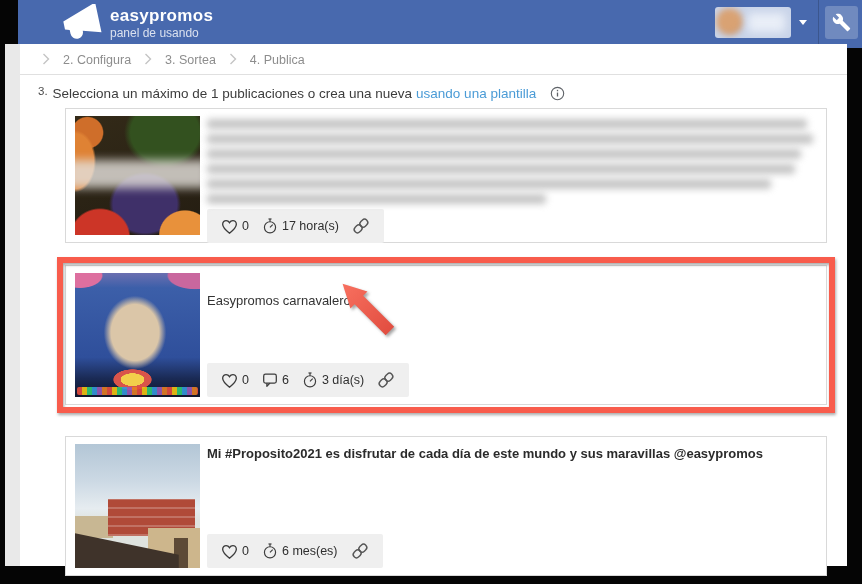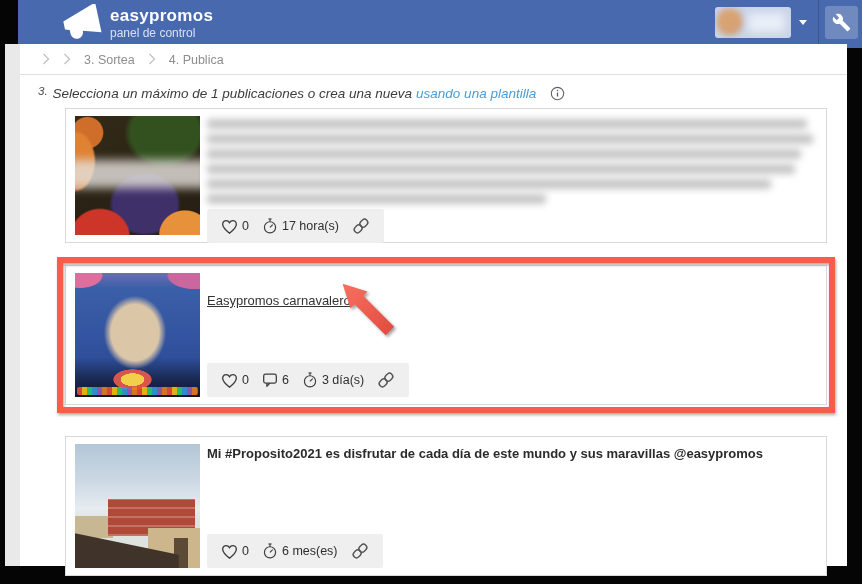--- a/index.html
+++ b/index.html
@@ -26,36 +26,36 @@
   .gutter{position:absolute;left:5px;top:44px;width:15px;height:522px;background:#e9e9e9;}
   .stepsbar{position:absolute;left:20px;top:44px;width:827px;height:31px;background:#fff;
             border-bottom:1px solid #e0e0e0;display:flex;align-items:stretch;gap:13px;
             padding-left:22px;box-sizing:border-box;}
   .step{display:flex;align-items:center;font-size:12.5px;color:#8d8d8d;cursor:pointer;padding-top:1px;}
   .step.active{color:#2e2e2e;font-weight:bold;border-bottom:3px solid var(--active-step-underline,#f0a30f);padding-top:3px;}
   .chev{display:flex;align-items:center;}
 
   
   .main{position:absolute;left:20px;top:75px;width:827px;height:491px;background:#fff;}
-  .instruction{position:absolute;left:18px;top:9px;color:#3c3c3c;white-space:nowrap;font-style:italic;}
+  .instruction{position:absolute;left:18px;top:9px;color:#3c3c3c;white-space:nowrap;}
   .instr-num{font-size:11.5px;position:relative;top:-3px;margin-right:5px;color:#4a4a4a;}
   .instr-text{font-size:13.5px;}
   .instr-link{font-size:13.5px;color:var(--link,#4a9bd6);margin-left:4px;cursor:pointer;}
   .info-ic{margin-left:9px;vertical-align:-3px;cursor:pointer;}
 
   
   .post-card{position:absolute;box-sizing:border-box;width:762px;border:1px solid #d9d9d9;background:#fff;
              display:flex;padding:7px 9px;gap:7px;cursor:pointer;}
   .card1{left:45px;top:33px;height:135px;}
   .card2{left:45px;top:190px;height:140px;}
   .card3{left:45px;top:347px;height:140px;margin-top:14px;}
   .thumb{width:125px;flex:none;position:relative;overflow:hidden;}
   .content{flex:1;display:flex;flex-direction:column;min-width:0;}
   .post-title{font-size:13px;font-weight:bold;color:#2b2b2b;margin-top:2px;}
-  .post-sub{font-size:13px;color:#333;margin-top:20px;text-decoration:underline;}
+  .post-sub{font-size:13px;color:#333;margin-top:20px;}
   .stats{margin-top:auto;align-self:flex-start;display:flex;align-items:center;gap:12px;
          background:#efefef;border-radius:2px;padding:7px 13px;}
   .stat{display:flex;align-items:center;gap:3px;font-size:12.5px;color:#2f2f2f;}
   .stat svg{display:block;}
   .link-ic{cursor:pointer;display:flex;align-items:center;}
 
   
   .redacted{padding-top:3px;padding-right:4px;}
   .red-line{height:10px;border-radius:3px;background:#a6a6a6;opacity:.65;filter:blur(3.5px);margin-bottom:5px;}
 
@@ -96,21 +96,21 @@
 </head>
 <body>
 
 <div class="screen">
 
   <div class="topbar">
     <svg class="logo" viewBox="0 0 52 40">
       <path d="M49 2 L49 36 L29 30 L29 30.5 A7 7 0 0 1 15 30.5 L15 26 L10 24.5 L10 15.5 Z" fill="#ffffff" transform="rotate(-12 29 19)"></path>
     </svg>
     <div class="brand">easypromos</div>
-    <div class="brand-sub">panel de control</div>
+    <div class="brand-sub">panel de usando</div>
 
     <div class="user-chip">
       <div class="chip-avatar"></div>
       <div class="chip-name"></div>
     </div>
     <div class="caret"></div>
     <div class="hdr-divider"></div>
     <div class="wrench-btn">
       <svg width="19" height="19" viewBox="0 0 24 24">
         <path fill="#ffffff" d="M22.7 19l-9.1-9.1c.9-2.3.4-5-1.5-6.9-2-2-5-2.4-7.4-1.3L9 6 6 9 1.6 4.7C.4 7.1.9 10.1 2.9 12.1c1.9 1.9 4.6 2.4 6.9 1.5l9.1 9.1c.4.4 1 .4 1.4 0l2.3-2.3c.5-.4.5-1.1.1-1.4z"></path>
@@ -120,20 +120,23 @@
   </div>
 
   <div class="gutter"></div>
 
   <div class="stepsbar">
     <span class="chev">
         <svg width="8" height="12" viewBox="0 0 8 12">
           <path d="M1.5 1 L6.5 6 L1.5 11" stroke="#c4c4c4" stroke-width="1.4" fill="none"></path>
         </svg>
       </span>
+    <div class="step">
+        <span>2. Configura</span>
+      </div>
     <span class="chev">
         <svg width="8" height="12" viewBox="0 0 8 12">
           <path d="M1.5 1 L6.5 6 L1.5 11" stroke="#c4c4c4" stroke-width="1.4" fill="none"></path>
         </svg>
       </span>
     <div class="step">
         <span>3. Sortea</span>
       </div>
     <span class="chev">
         <svg width="8" height="12" viewBox="0 0 8 12">

